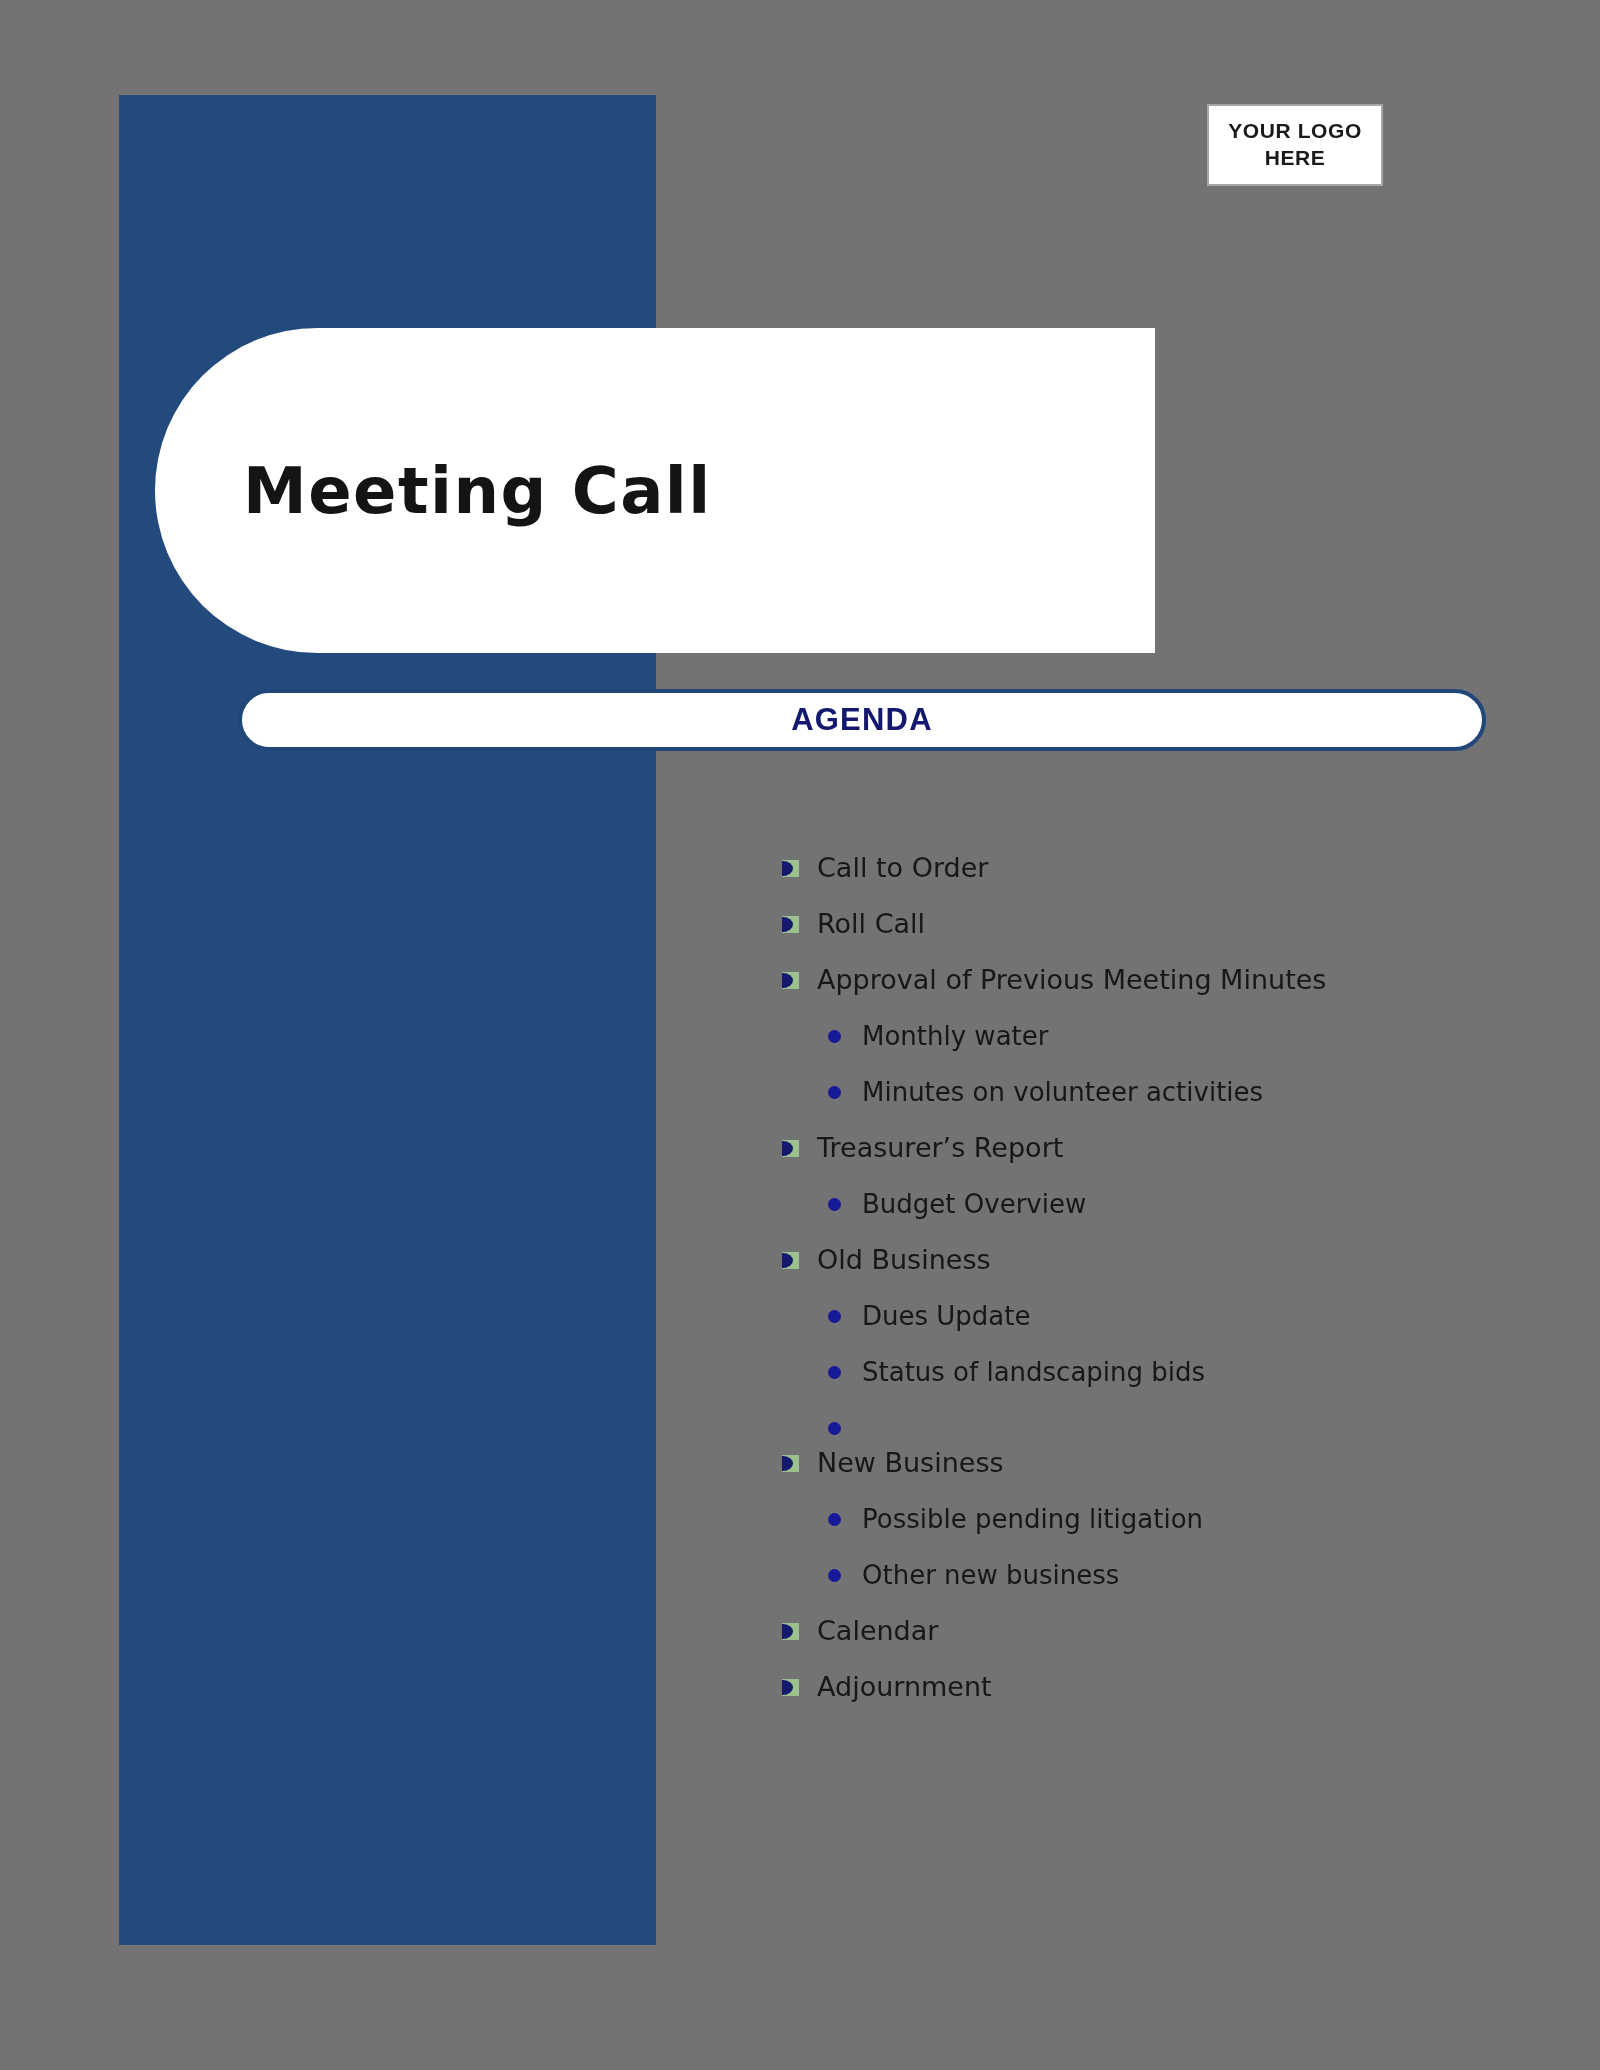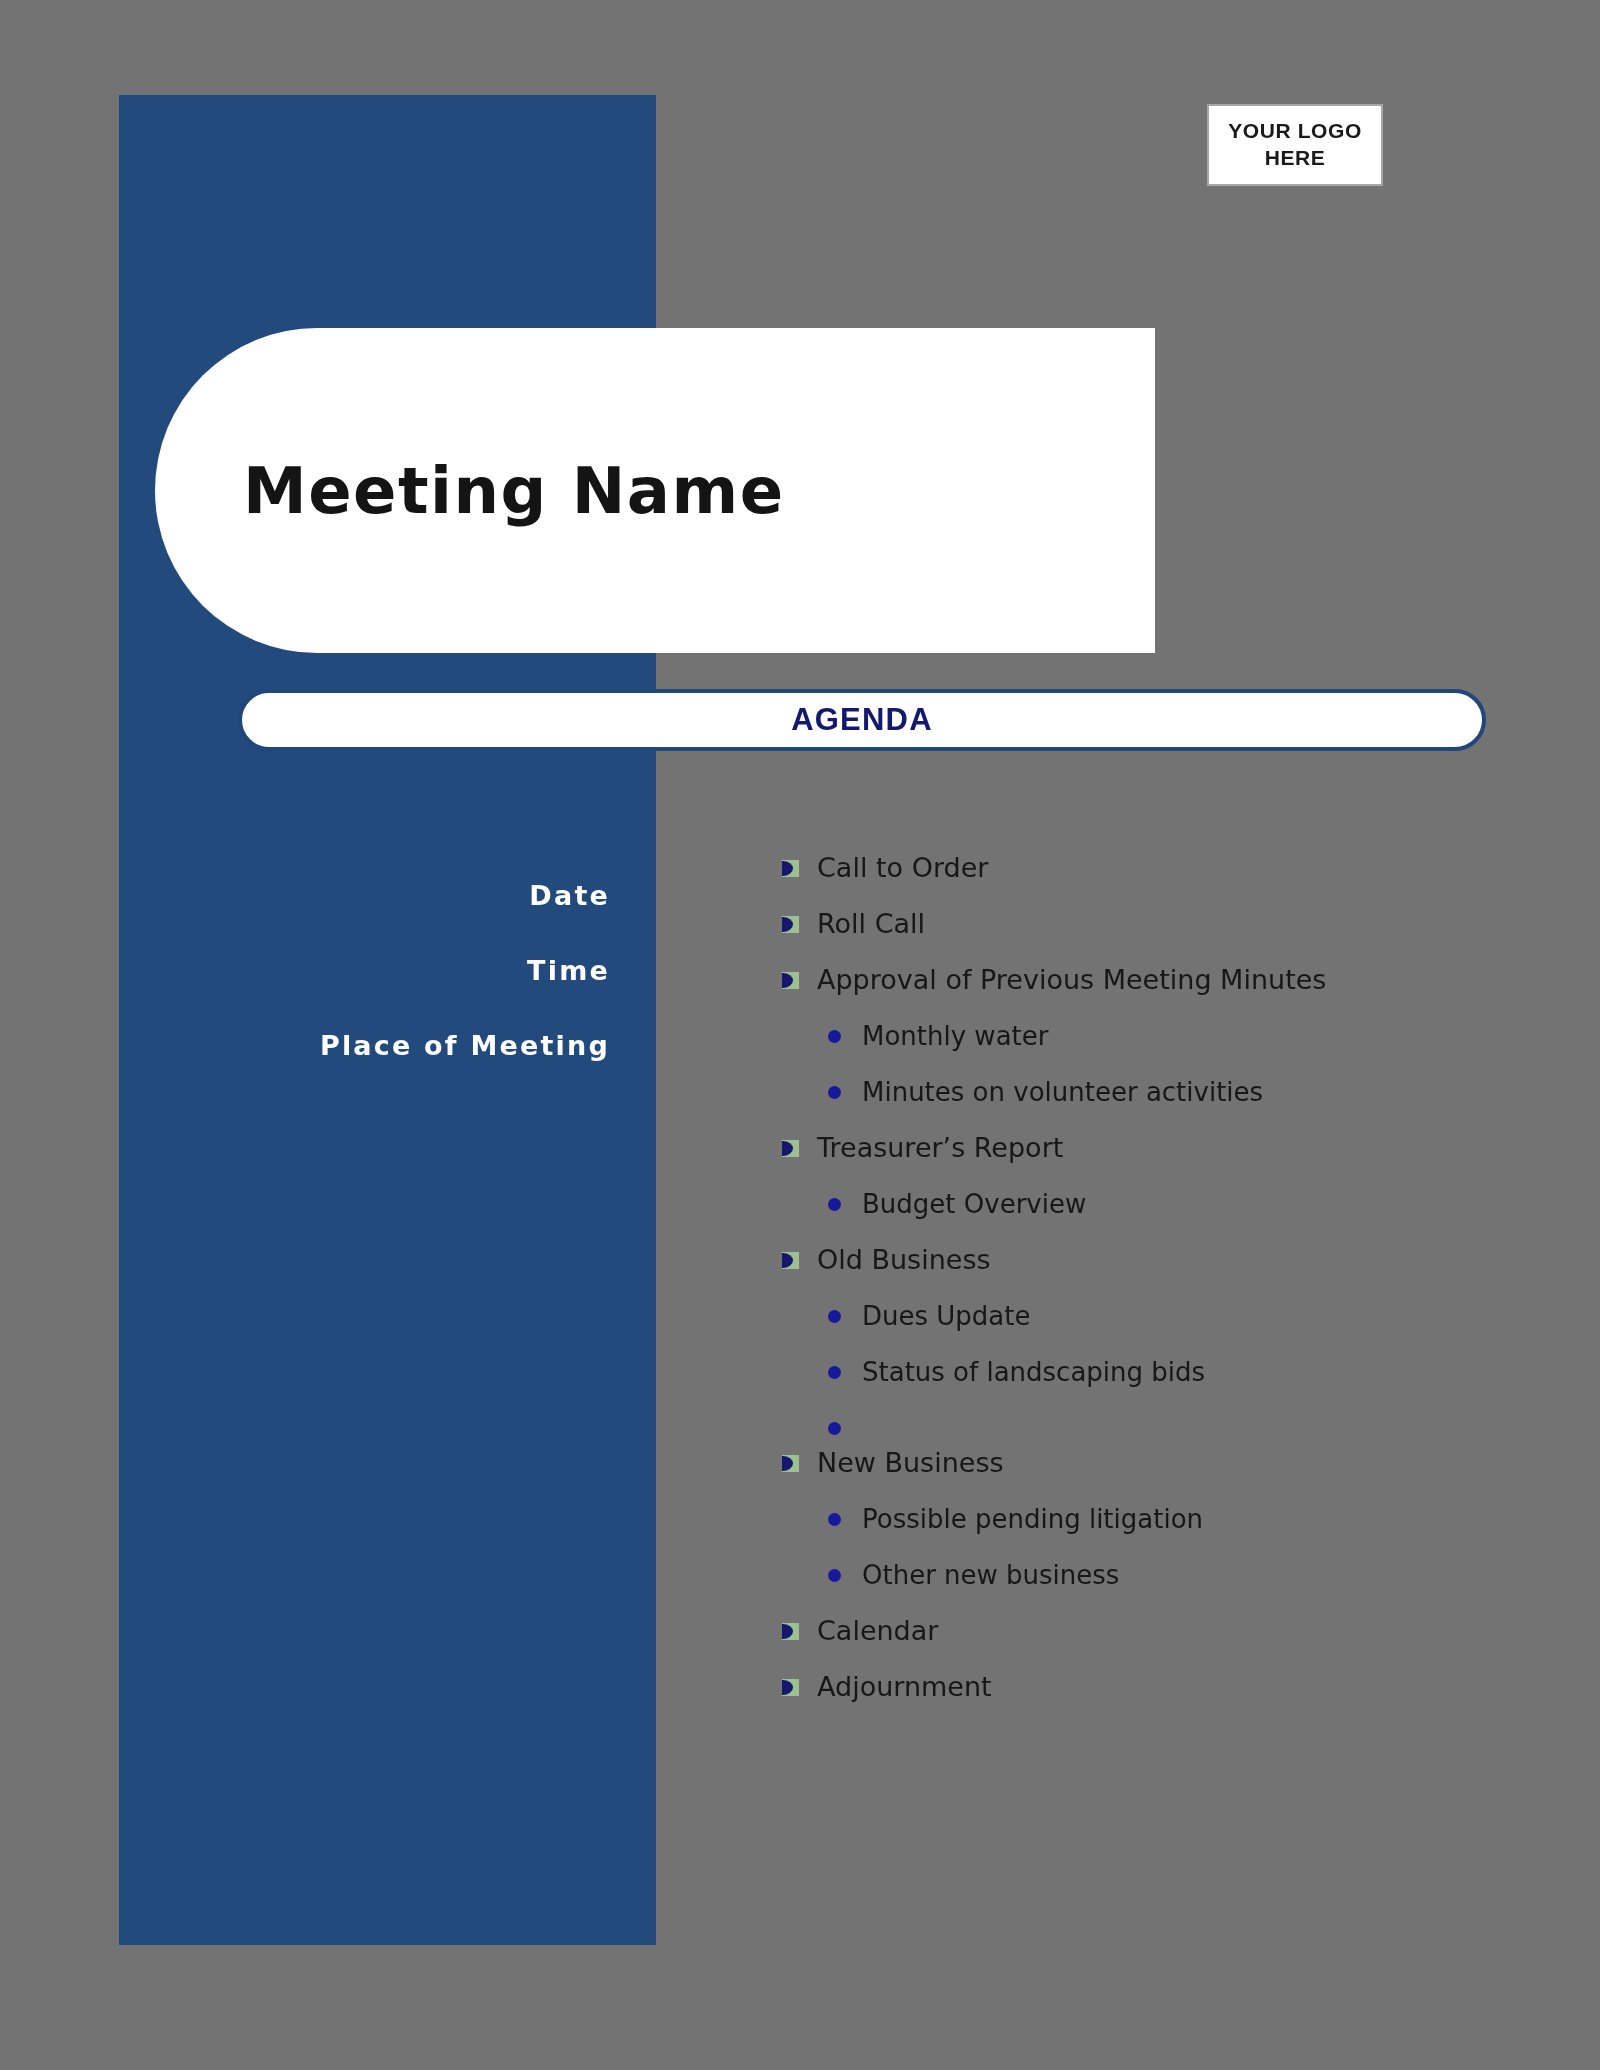--- a/index.html
+++ b/index.html
@@ -194,32 +194,27 @@
 
   <div class="logo-box">
     <div class="logo-line">YOUR LOGO</div>
     <div class="logo-line">HERE</div>
   </div>
 
   <div class="blue-top"></div>
   <div class="blue-bottom"></div>
 
   <div class="title-pill">
-    <div class="title-text">Meeting Name</div>
+    <div class="title-text">Meeting Call</div>
   </div>
 
   <div class="agenda-pill">
     <div class="agenda-text">AGENDA</div>
   </div>
 
-  <div class="sidebar-fields">
-    <div class="sidebar-field">Date</div>
-    <div class="sidebar-field">Time</div>
-    <div class="sidebar-field">Place of Meeting</div>
-  </div>
 
   <div class="agenda-list" id="agenda-list">
       <div class="agenda-row level-1">
         <span class="marker-square"></span>
         <span class="agenda-label">Call to Order</span>
       </div>
       <div class="agenda-row level-1">
         <span class="marker-square"></span>
         <span class="agenda-label">Roll Call</span>
       </div>

